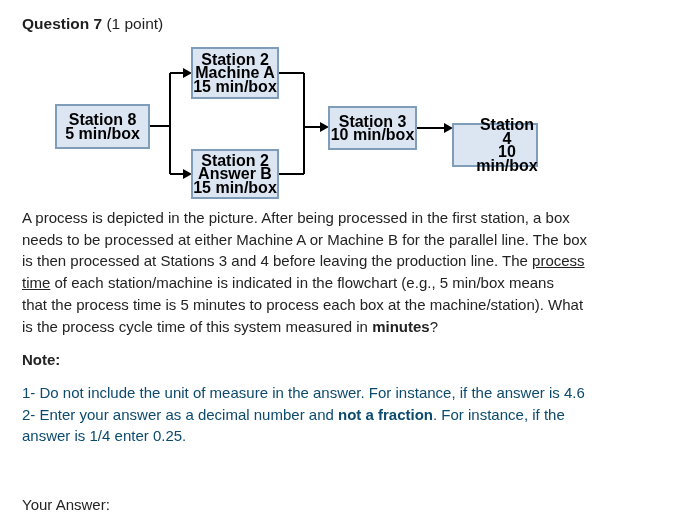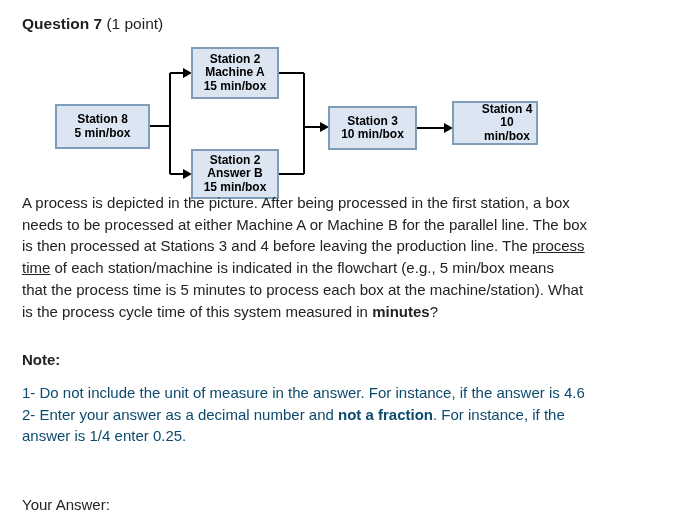--- a/index.html
+++ b/index.html
@@ -40,35 +40,35 @@
     position: absolute;
     box-sizing: border-box;
     background: #dce6f3;
     border: 2px solid #7f9db9;
     display: flex;
     flex-direction: column;
     align-items: center;
     justify-content: center;
     text-align: center;
     font-weight: bold;
-    font-size: 12px;
+    font-size: 16px;
     line-height: 13.5px;
     color: #000000;
   }
   #station1  { left: 55px;  top: 59px;  width: 95px; height: 45px; }
   #station2a { left: 191px; top: 2px;   width: 88px; height: 52px; }
   #station2b { left: 191px; top: 104px; width: 88px; height: 50px; }
   #station3  { left: 328px; top: 61px;  width: 89px; height: 44px; }
-  #station4  { left: 452px; top: 56px;  width: 86px; height: 44px; padding-left: 24px; }
+  #station4  { left: 452px; top: 78px;  width: 86px; height: 44px; padding-left: 24px; }
 
   
   .paragraph {
     position: absolute;
     left: 22px;
-    top: 192px;
+    top: 207px;
     font-size: 15px;
     line-height: 21.7px;
     color: #232323;
   }
   .paragraph .line, .notes .line { white-space: nowrap; }
   .u { text-decoration: underline; }
   .b { font-weight: bold; }
 
   .note-label {
     position: absolute;

